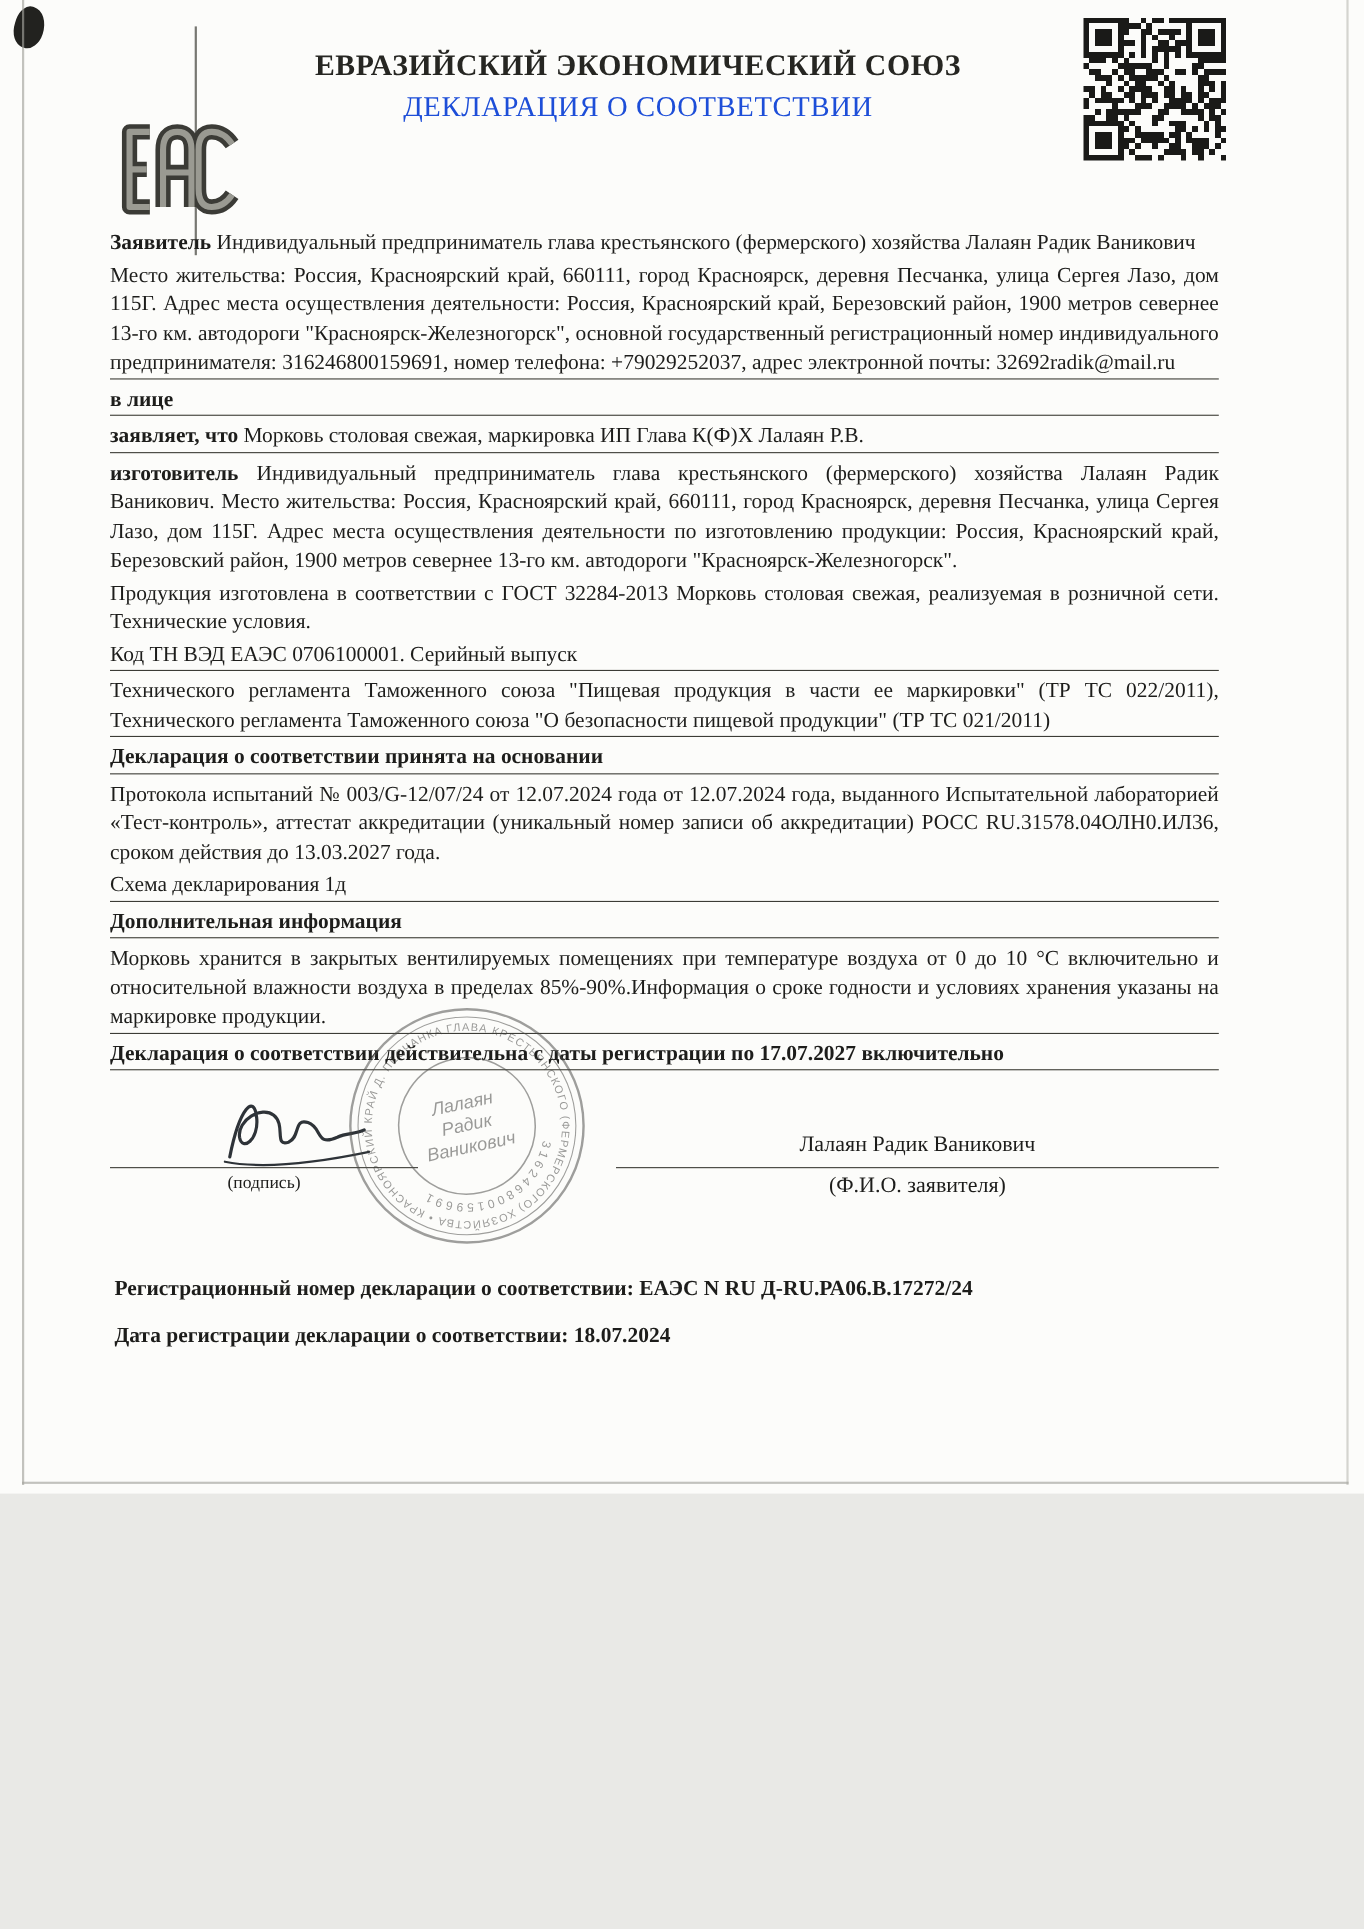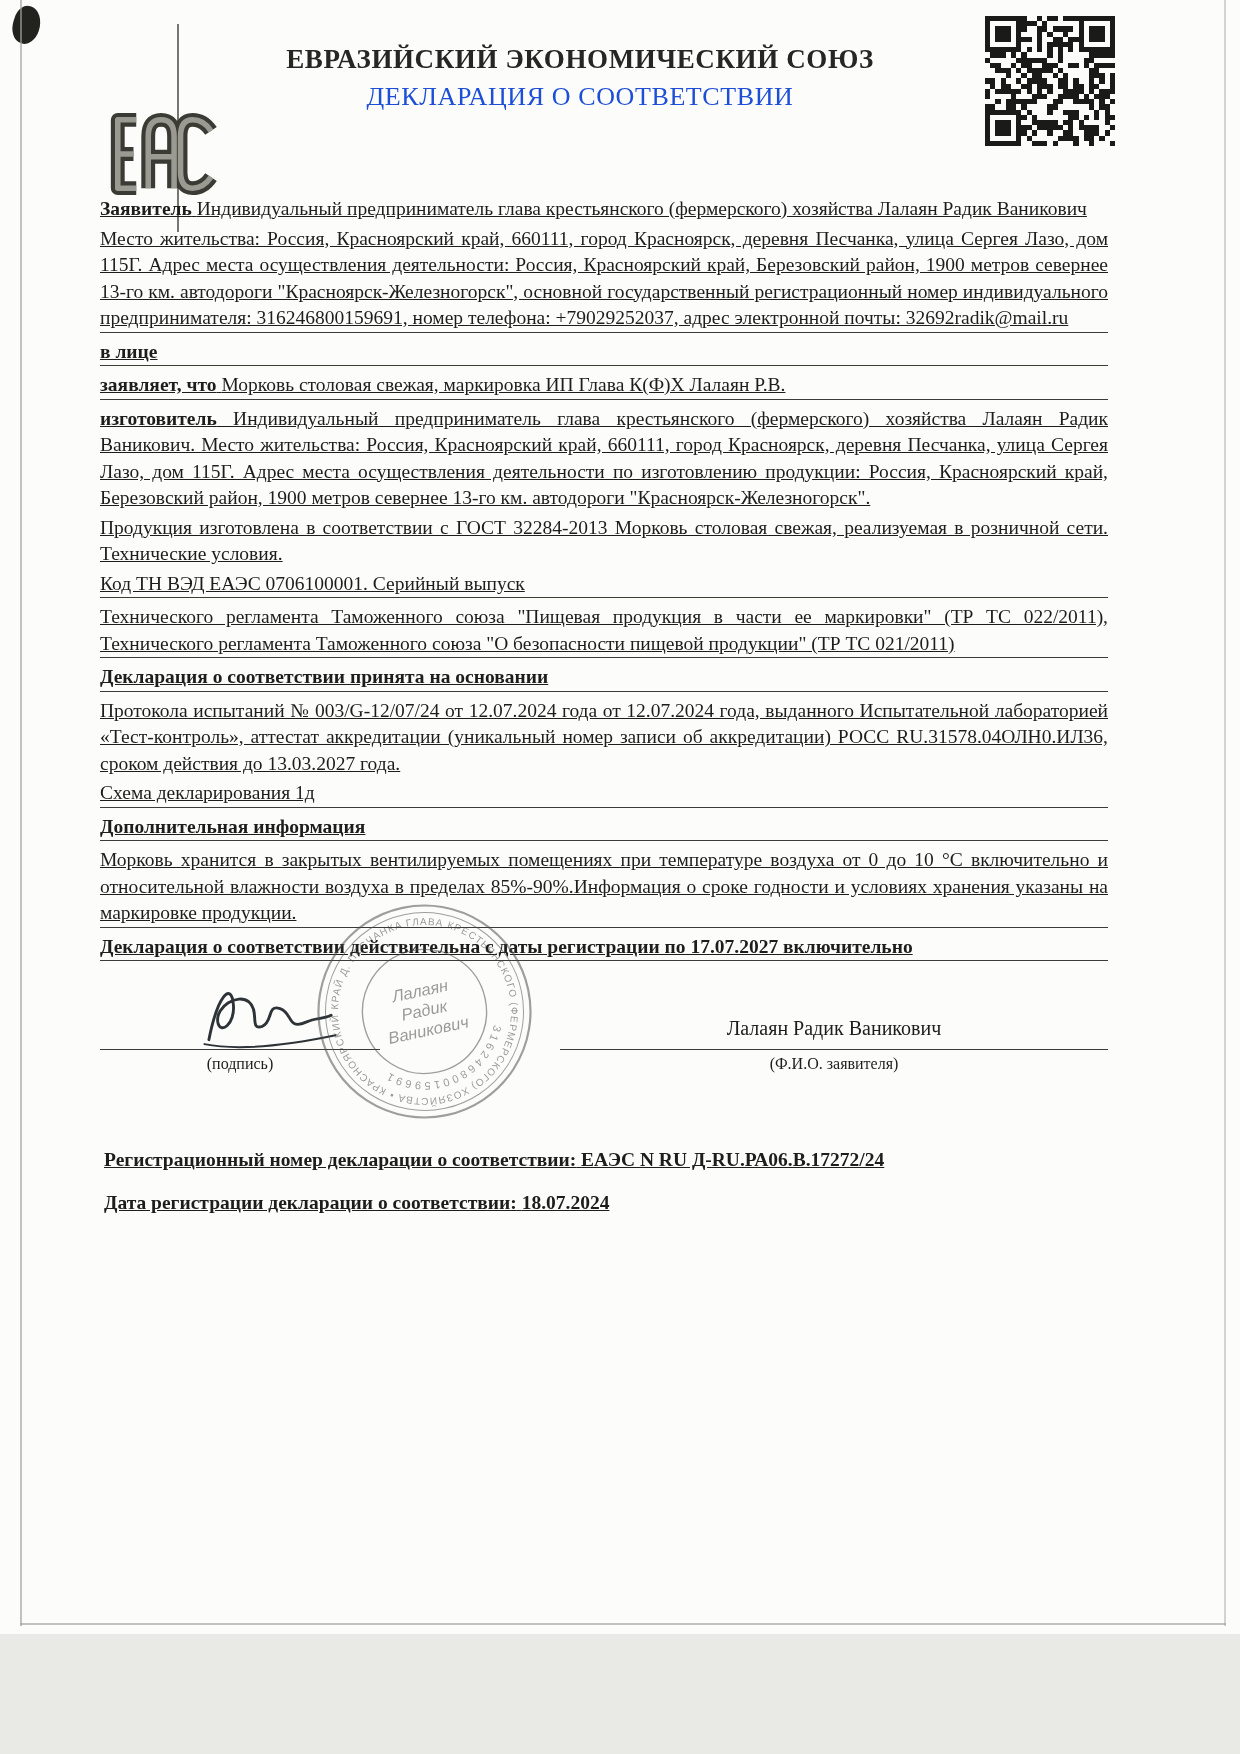--- a/index.html
+++ b/index.html
@@ -1,51 +1,51 @@
 <!DOCTYPE html>
 <html lang="ru"><head>
 <meta charset="utf-8">
 <style>
   html,body{margin:0;padding:0;background:#e9e9e6;}
   .page{
-    position:relative;width:1240px;height:1634px;margin:0 auto;
+    position:relative;width:1240px;height:1358px;margin:0 auto;
     background:#fcfcfa;overflow:hidden;
     font-family:"Liberation Serif","DejaVu Serif",serif;color:#1d1d1b;
   }
   
   .edge{position:absolute;background:#a3a39c;opacity:.65;}
   .edge-left{left:20px;top:0;bottom:8px;width:2px;}
   .edge-right{right:14px;top:0;bottom:8px;width:2px;opacity:.45;}
   .edge-bottom{left:20px;right:14px;bottom:9px;height:2px;}
   .corner-blob{
     position:absolute;left:13px;top:6px;width:27px;height:38px;
     background:#22221f;border-radius:45% 60% 50% 55%;transform:rotate(18deg);
   }
   .line-artifact{position:absolute;left:177px;top:24px;width:2px;height:208px;background:#55554f;opacity:.8;}
   
   .titles{position:absolute;left:200px;width:760px;top:44px;text-align:center;}
   .title1{font-size:27px;font-weight:bold;letter-spacing:.6px;color:#262622;}
   .title2{font-size:26px;font-weight:normal;letter-spacing:.6px;margin-top:7px;color:#1d4ed8;}
   .eac-logo{position:absolute;left:103px;top:106px;width:120px;height:96px;}
   .qr{position:absolute;left:985px;top:16px;width:130px;height:130px;}
   
-  .content{position:absolute;left:100px;width:1008px;top:196px;font-size:19.5px;line-height:1.36;text-decoration:underline;}
+  .content{position:absolute;left:100px;width:1008px;top:208px;font-size:19.5px;line-height:1.36;}
   .para{margin:0 0 3px 0;text-align:justify;}
   .para.nojust{text-align:left;}
   .rule{border-bottom:1.6px solid #3c3c36;padding-bottom:0;margin-bottom:6px;}
   .hd{font-weight:bold;}
   b{font-weight:bold;}
   
   .sig-section{position:relative;height:142px;margin-top:14px;}
   .sig-svg{position:absolute;left:95px;top:-2px;}
   .sig-line{position:absolute;left:0;top:74px;width:280px;border-top:1.6px solid #3c3c36;}
   .sig-caption{position:absolute;left:0;top:78px;width:280px;text-align:center;font-size:16px;}
   .name-text{position:absolute;left:460px;right:0;top:40px;text-align:center;font-size:20px;}
   .name-line{position:absolute;left:460px;right:0;top:74px;border-top:1.6px solid #3c3c36;}
-  .name-caption{position:absolute;left:460px;right:0;top:78px;text-align:center;font-size:16px;}
+  .name-caption{position:absolute;left:460px;right:0;top:78px;text-align:center;font-size:20px;}
   .stamp{position:absolute;left:212px;top:-76px;width:225px;height:225px;transform:rotate(-12deg);opacity:.52;}
   .stamp text{font-family:"Liberation Sans","DejaVu Sans",sans-serif;fill:#3f3f3d;}
   
   .footer-line{font-weight:bold;font-size:19.5px;margin:4px;}
   .footer-line.first{margin-top:30px;}
   .footer-line.second{margin-top:16px;}
 </style>
 </head>
 <body>
 

